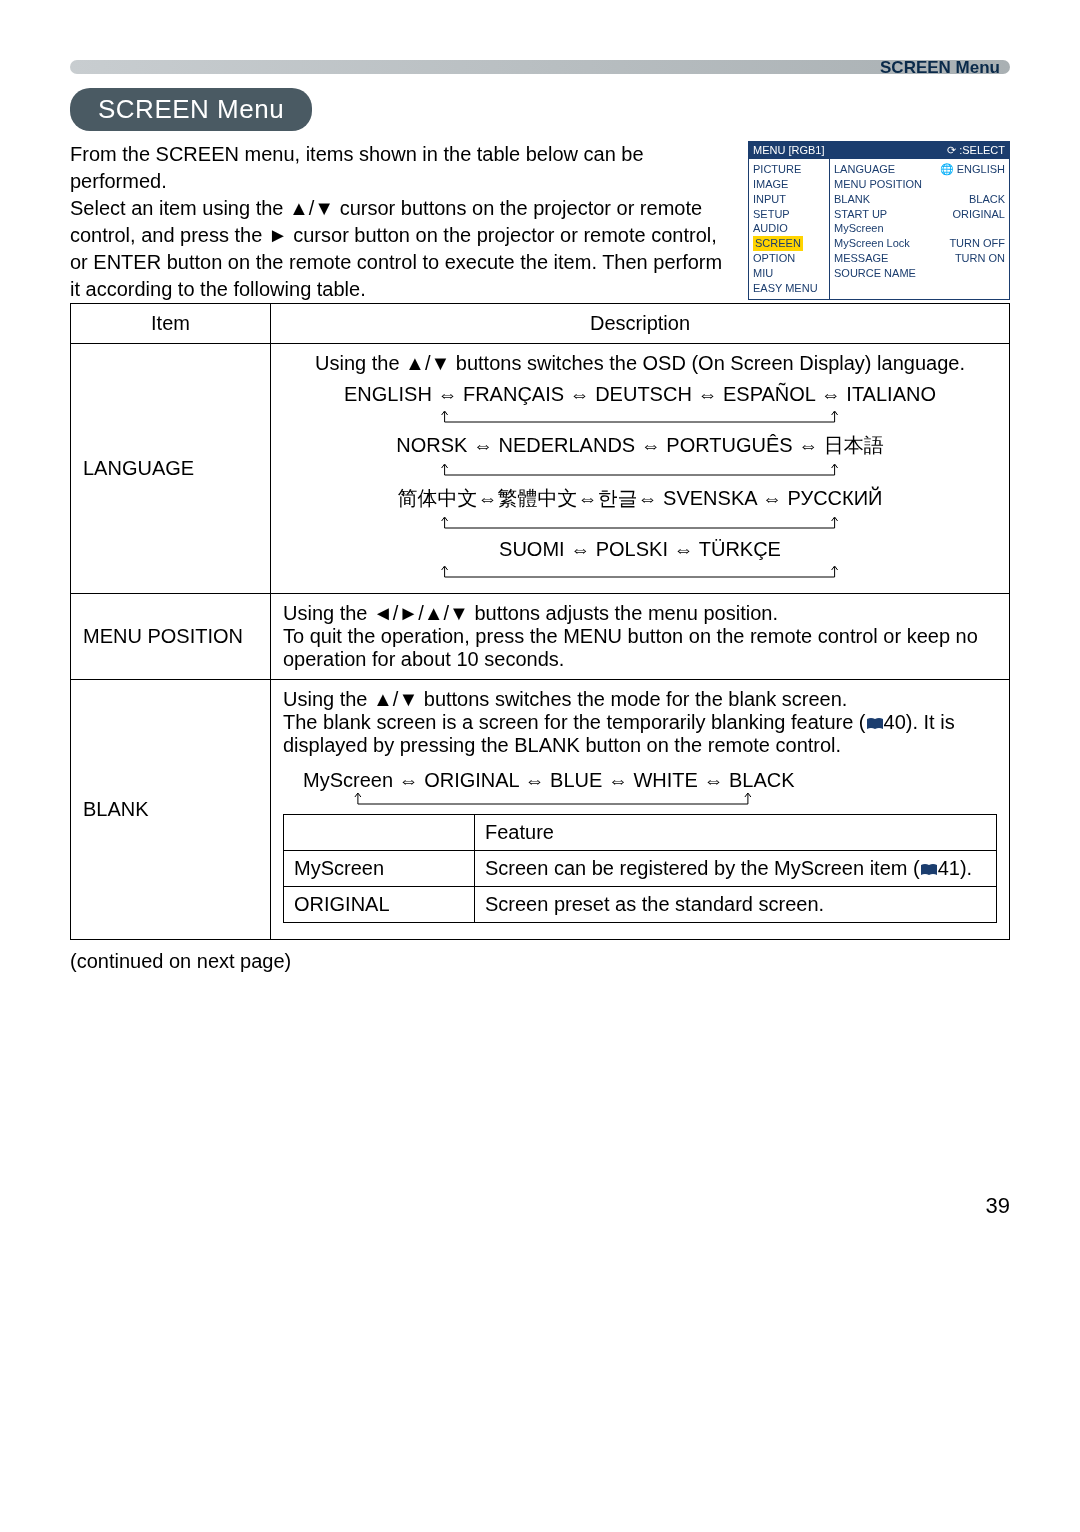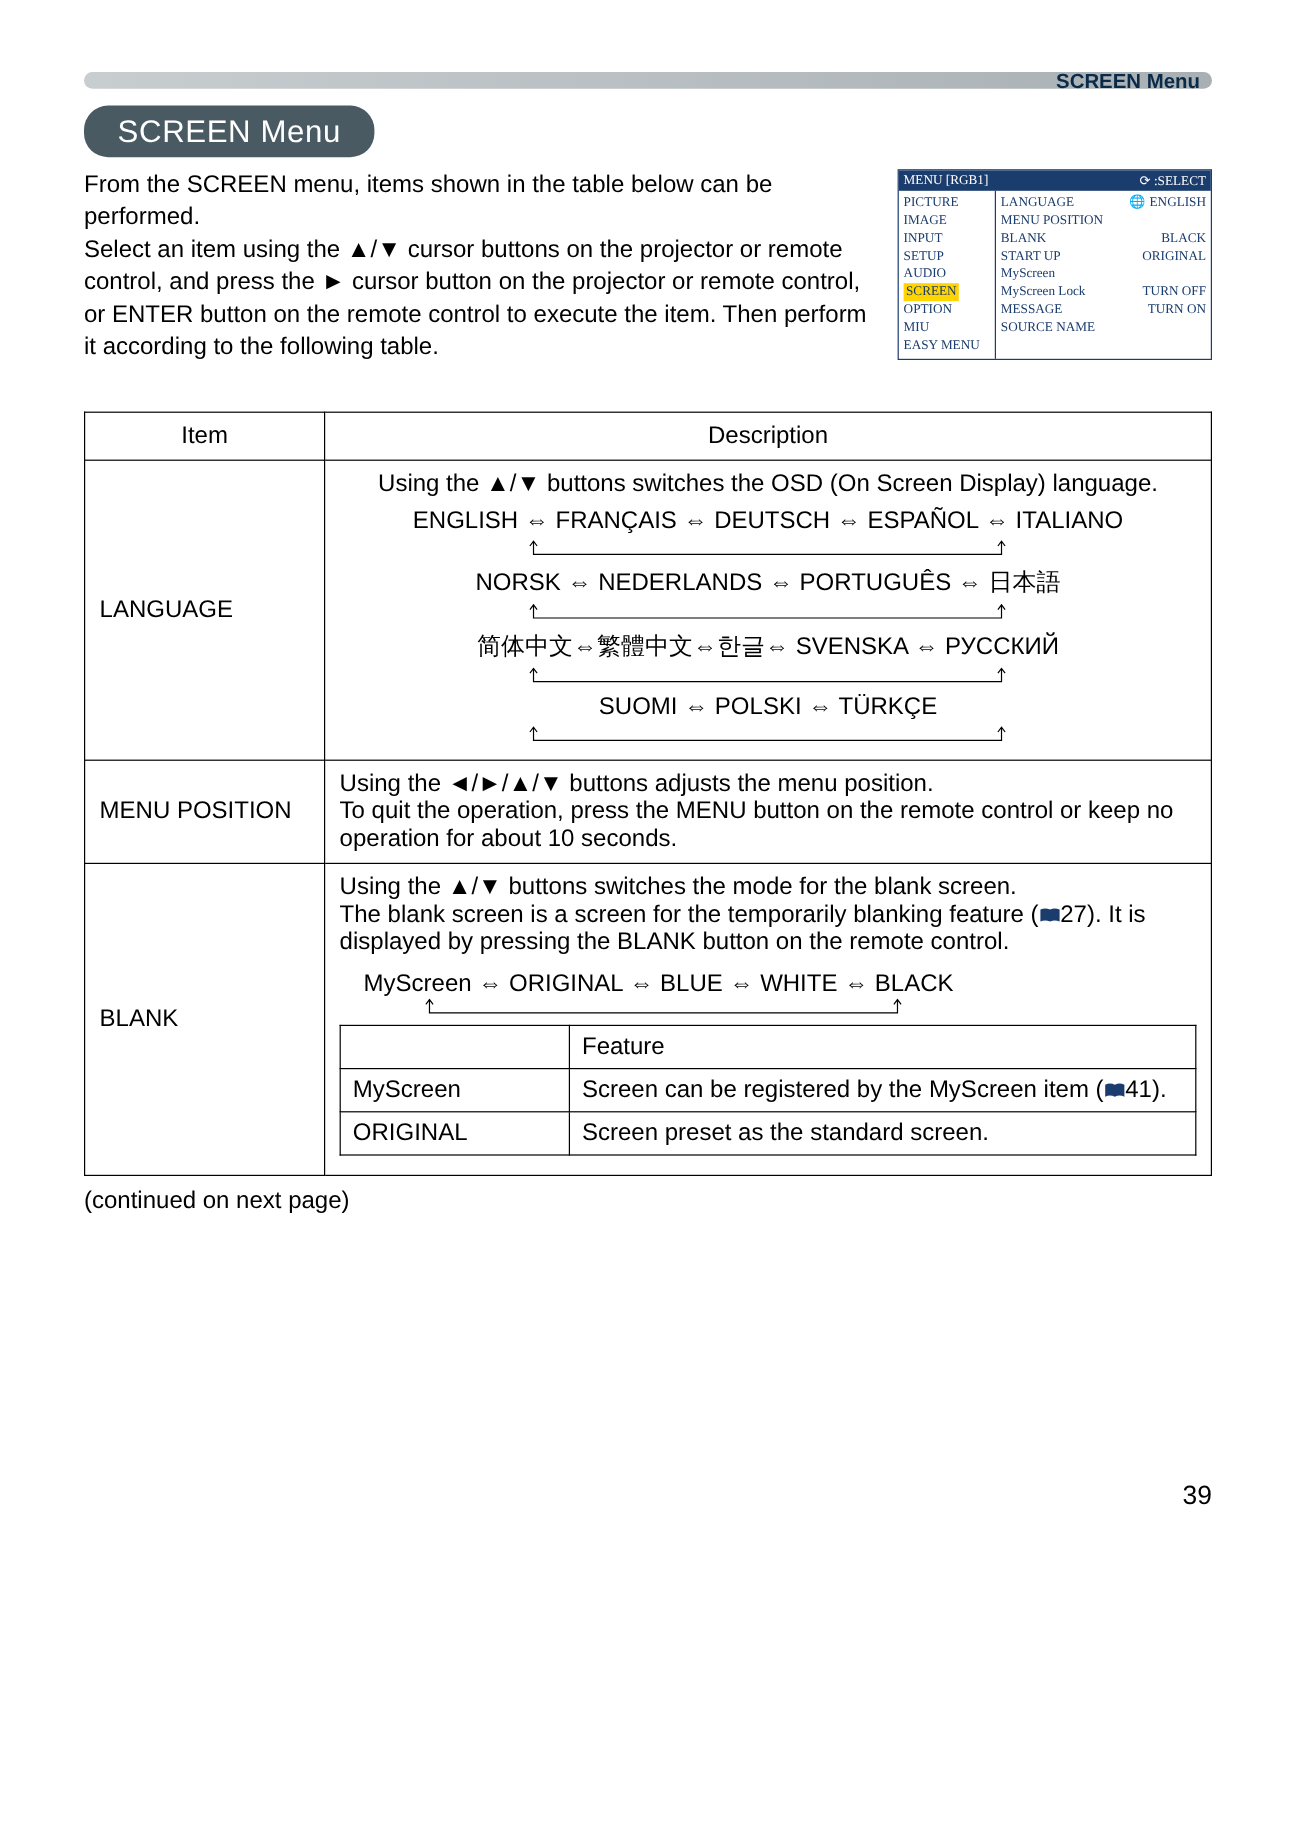--- a/index.html
+++ b/index.html
@@ -35,21 +35,21 @@
     padding: 6px 28px;
     border-radius: 20px;
     margin: 8px 0 10px 0;
     letter-spacing: 0.5px;
   }
   .intro-row { display: flex; gap: 14px; align-items: flex-start; }
   .intro-text { flex: 1; line-height: 1.35; }
   .osd {
     width: 260px;
     border: 1px solid #1b3d6e;
-    font-family: Liberation Serif, serif;
+    font-family: Liberation Sans, sans-serif;
     font-size: 11px;
     color: #1b3d6e;
   }
   .osd-header {
     background: #1b3d6e;
     color: #fff;
     padding: 2px 4px;
     display: flex;
     justify-content: space-between;
   }
@@ -59,21 +59,20 @@
     border-right: 1px solid #1b3d6e;
     padding: 3px 4px;
     line-height: 1.35;
   }
   .osd-left .hl { background: #ffd400; color: #1b3d6e; display: inline-block; padding: 0 2px; }
   .osd-right { flex: 1; padding: 3px 4px; line-height: 1.35; }
   .osd-right div { display: flex; justify-content: space-between; }
   .main-table {
     border-collapse: collapse;
     width: 100%;
-    margin-top: 40px;
   }
   .main-table th, .main-table td {
     border: 1px solid #000;
     padding: 8px 12px;
     vertical-align: middle;
     text-align: left;
   }
   .main-table th { font-weight: normal; text-align: center; }
   .item-col { width: 175px; text-align: center; }
   .lang-seq { text-align: center; margin: 8px 0 4px 0; }
@@ -191,21 +190,21 @@
     <td style="white-space:pre-line">Using the ◄/►/▲/▼ buttons adjusts the menu position.
 To quit the operation, press the MENU button on the remote control or keep no operation for about 10 seconds.</td>
   </tr>
 
   <tr>
     <td class="item-col">BLANK</td>
     <td>
       <span style="white-space:pre-line">Using the ▲/▼ buttons switches the mode for the blank screen.
 The blank screen is a screen for the temporarily blanking feature (</span><svg class="book" viewBox="0 0 18 14">
             <path d="M1 2 Q5 0 9 2 Q13 0 17 2 L17 12 Q13 10 9 12 Q5 10 1 12 Z" fill="#1b3d6e"></path>
-          </svg><span>27). It is displayed by pressing the BLANK button on the remote control.</span>
+          </svg><span>40). It is displayed by pressing the BLANK button on the remote control.</span>
       <div style="margin-top:12px;margin-left:20px">MyScreen ⇔ ORIGINAL ⇔ BLUE ⇔ WHITE ⇔ BLACK</div>
       <svg class="flow" style="margin-left:20px;width:70%" viewBox="0 0 400 14">
             <path class="flow-line" d="M5 2 L5 12 L395 12 L395 2 M2 5 L5 1 L8 5 M392 5 L395 1 L398 5"></path>
           </svg>
 
       <table class="inner-table">
         <tbody>
               <tr>
                 <th class="c1"></th>
                 <th>Feature</th>

